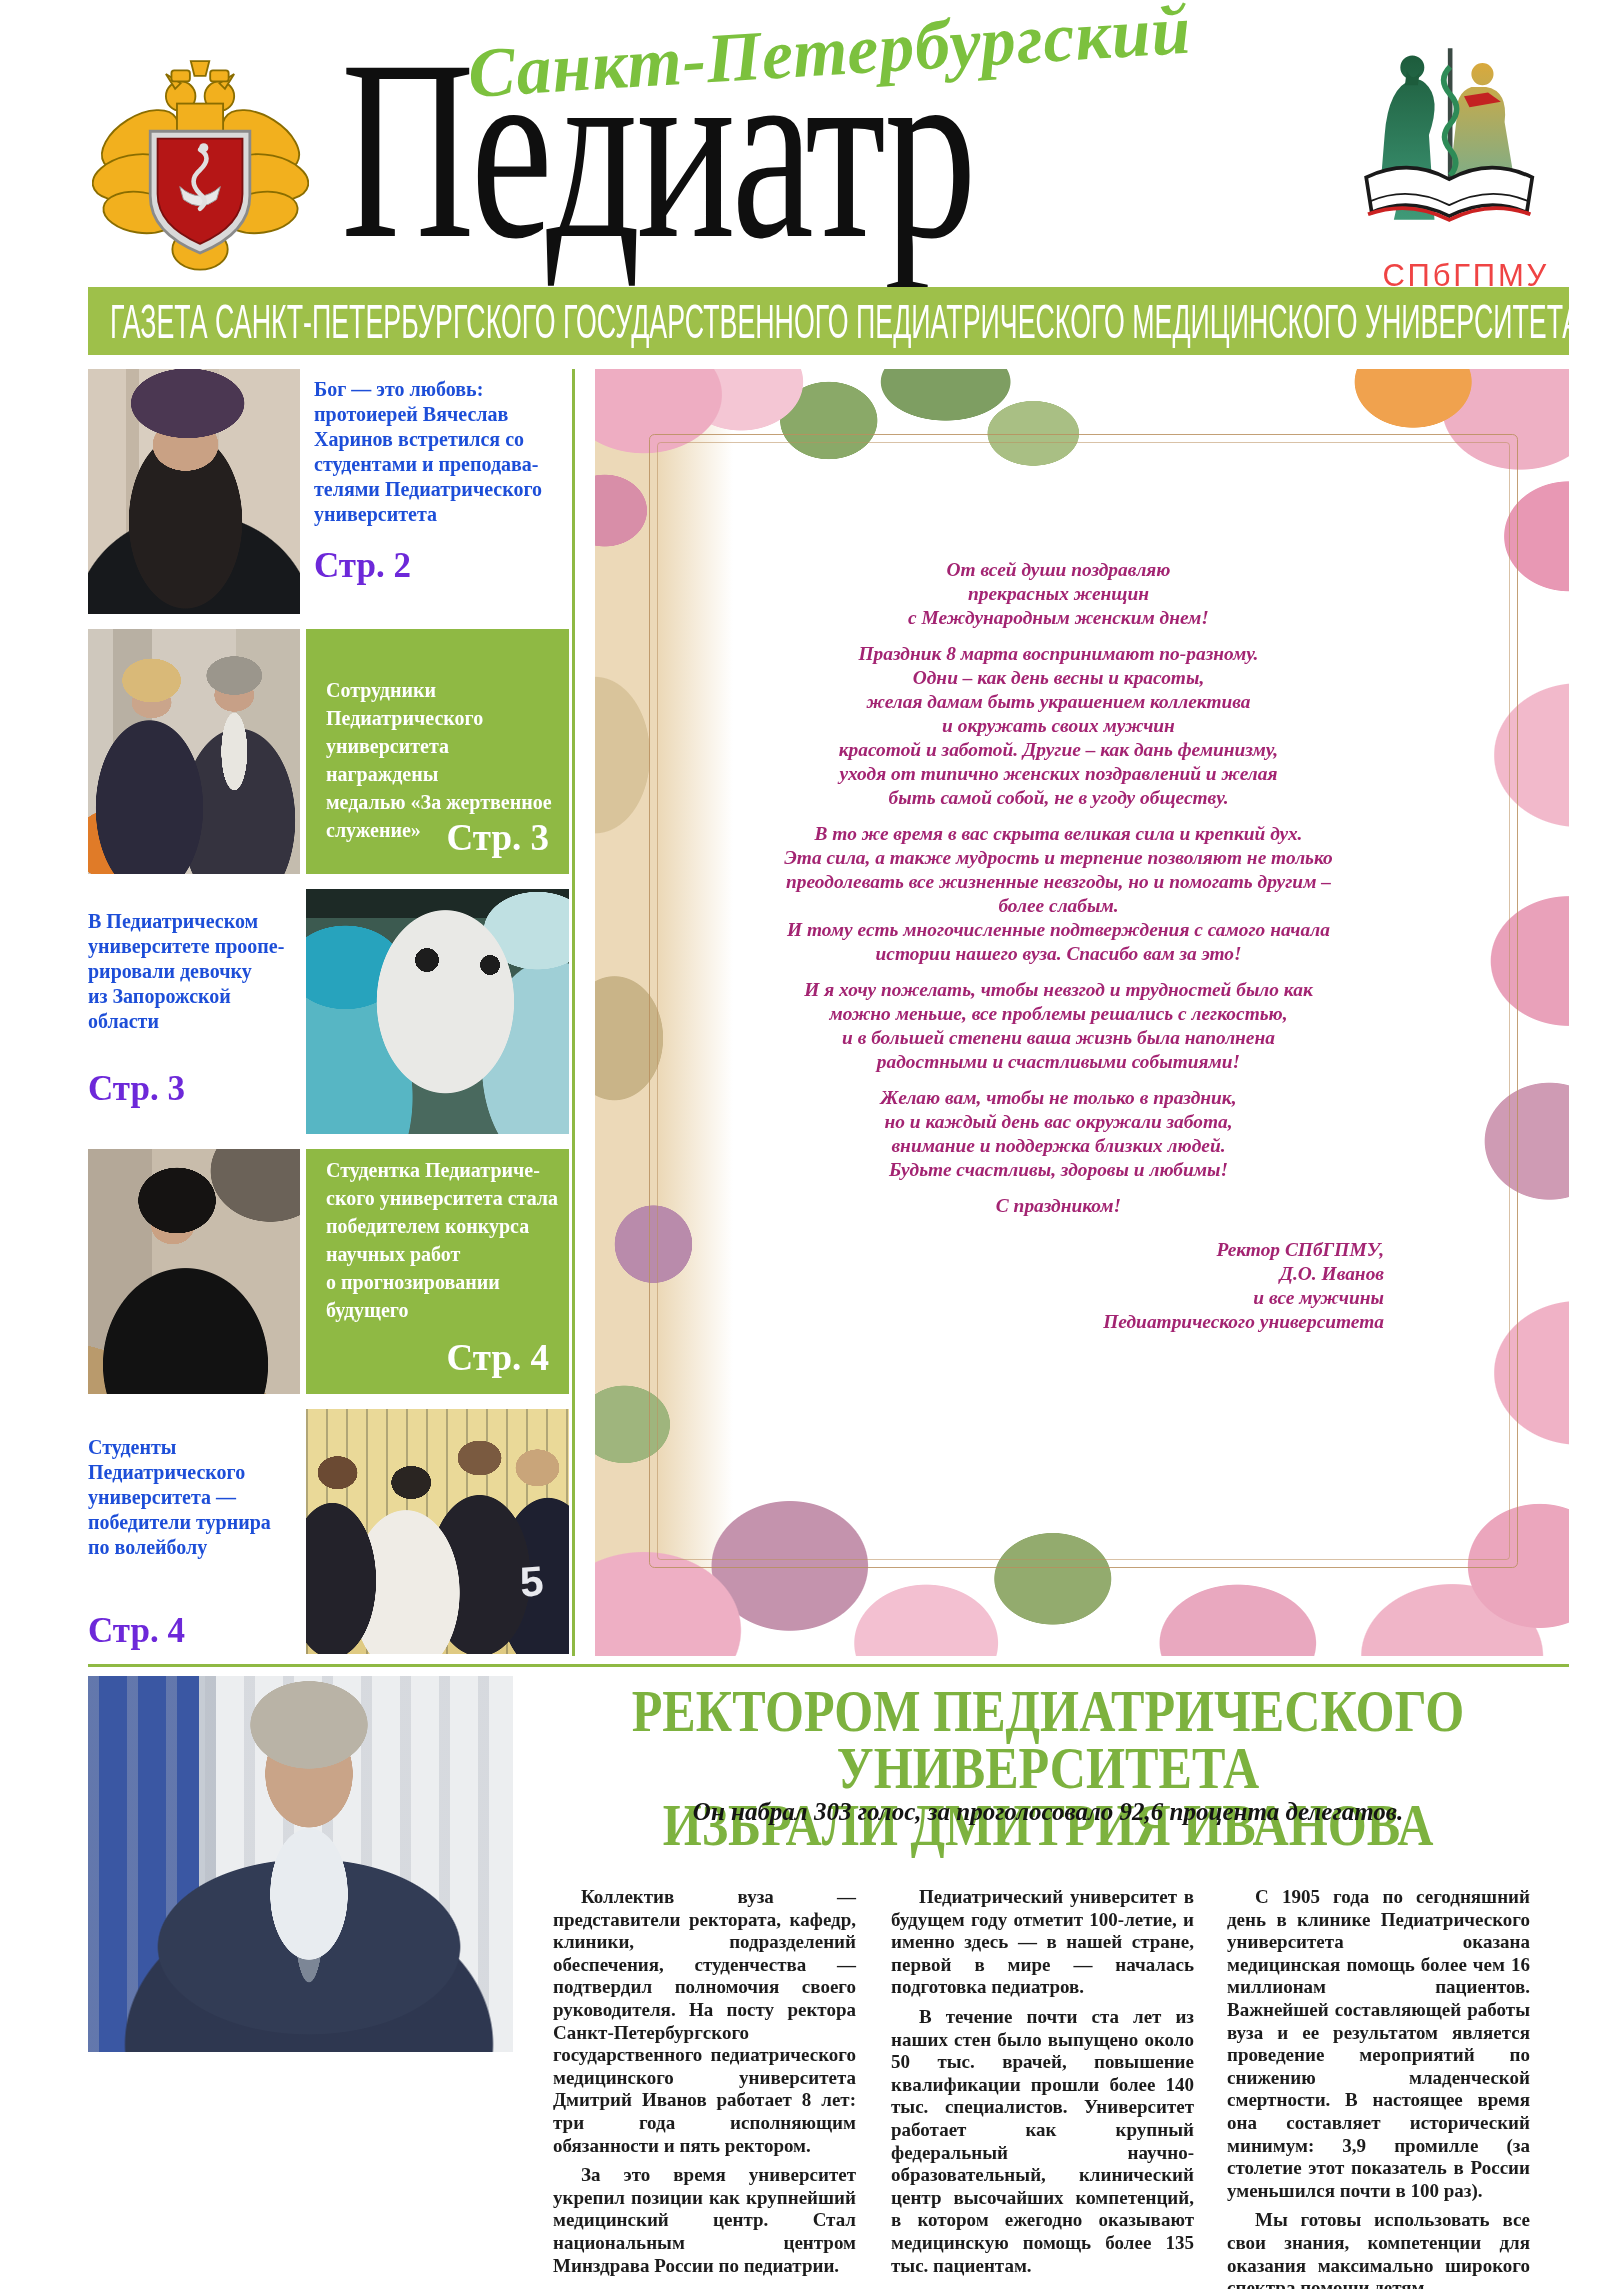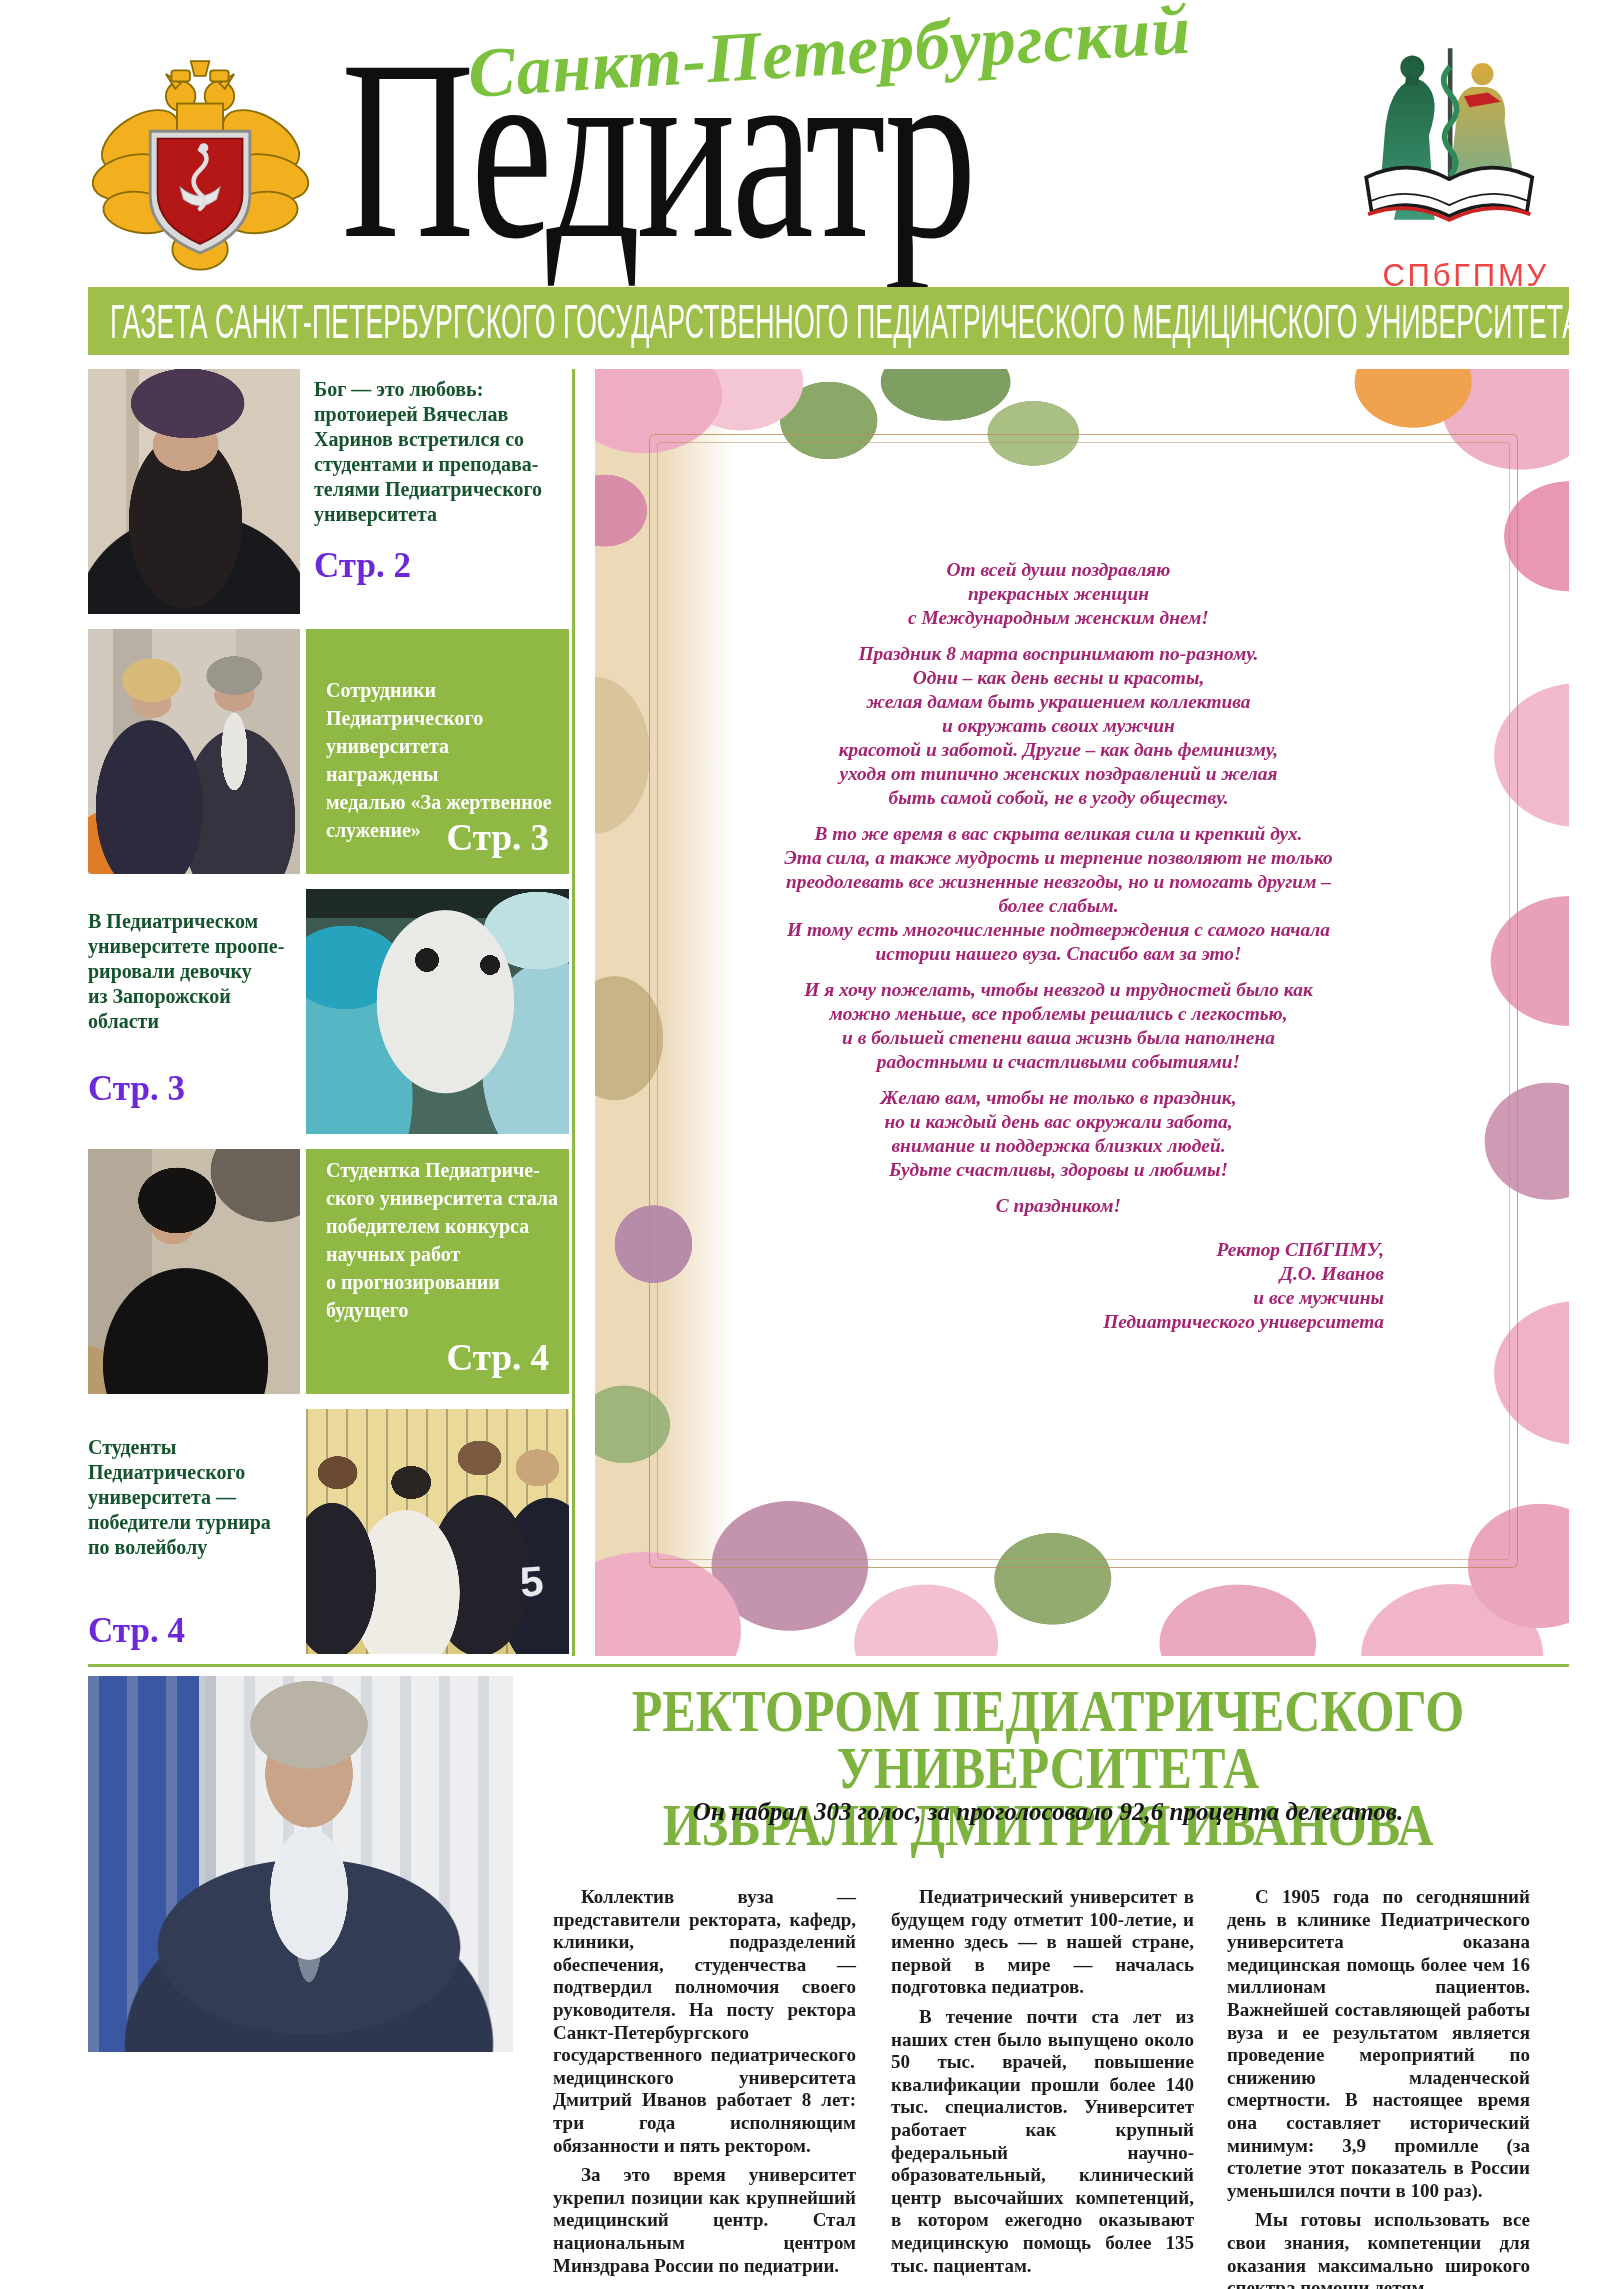--- a/index.html
+++ b/index.html
@@ -16,21 +16,21 @@
     font-size:31px;color:#ef4444;letter-spacing:2.8px;margin-top:16px;}
 
   
   #banner{left:88px;top:287px;width:1481px;height:68px;background:#9ec04a;overflow:hidden;}
   #banner-inner{position:absolute;left:22px;top:0;height:68px;width:2575px;display:flex;
     justify-content:space-between;align-items:center;transform:scaleX(.558);transform-origin:left center;
     font-family:"Liberation Sans",sans-serif;color:#ffffff;font-size:48px;white-space:nowrap;}
 
   
   .rule{background:#8fb944;}
-  .teaser{color:#14532d;font-weight:bold;font-size:20px;line-height:25px;white-space:pre-line;}
+  .teaser{color:#1d4ed8;font-weight:bold;font-size:20px;line-height:25px;white-space:pre-line;}
   .page-ref{color:#6d28d9;font-weight:bold;font-size:35px;}
   .greenbox{background:#8fb944;color:#ffffff;}
   .greenbox .teaser{color:#ffffff;}
   .greenbox .page-ref{color:#ffffff;position:absolute;right:20px;bottom:14.8px;font-size:37px;}
 
   .photo{position:absolute;overflow:hidden;}
 
   #photo-priest{background:
     radial-gradient(ellipse 57px 35px at 47% 14%, #4b3752 0 99%, transparent 100%),
     radial-gradient(ellipse 33px 26px at 46% 31%, #c9a184 0 99%, transparent 100%),

